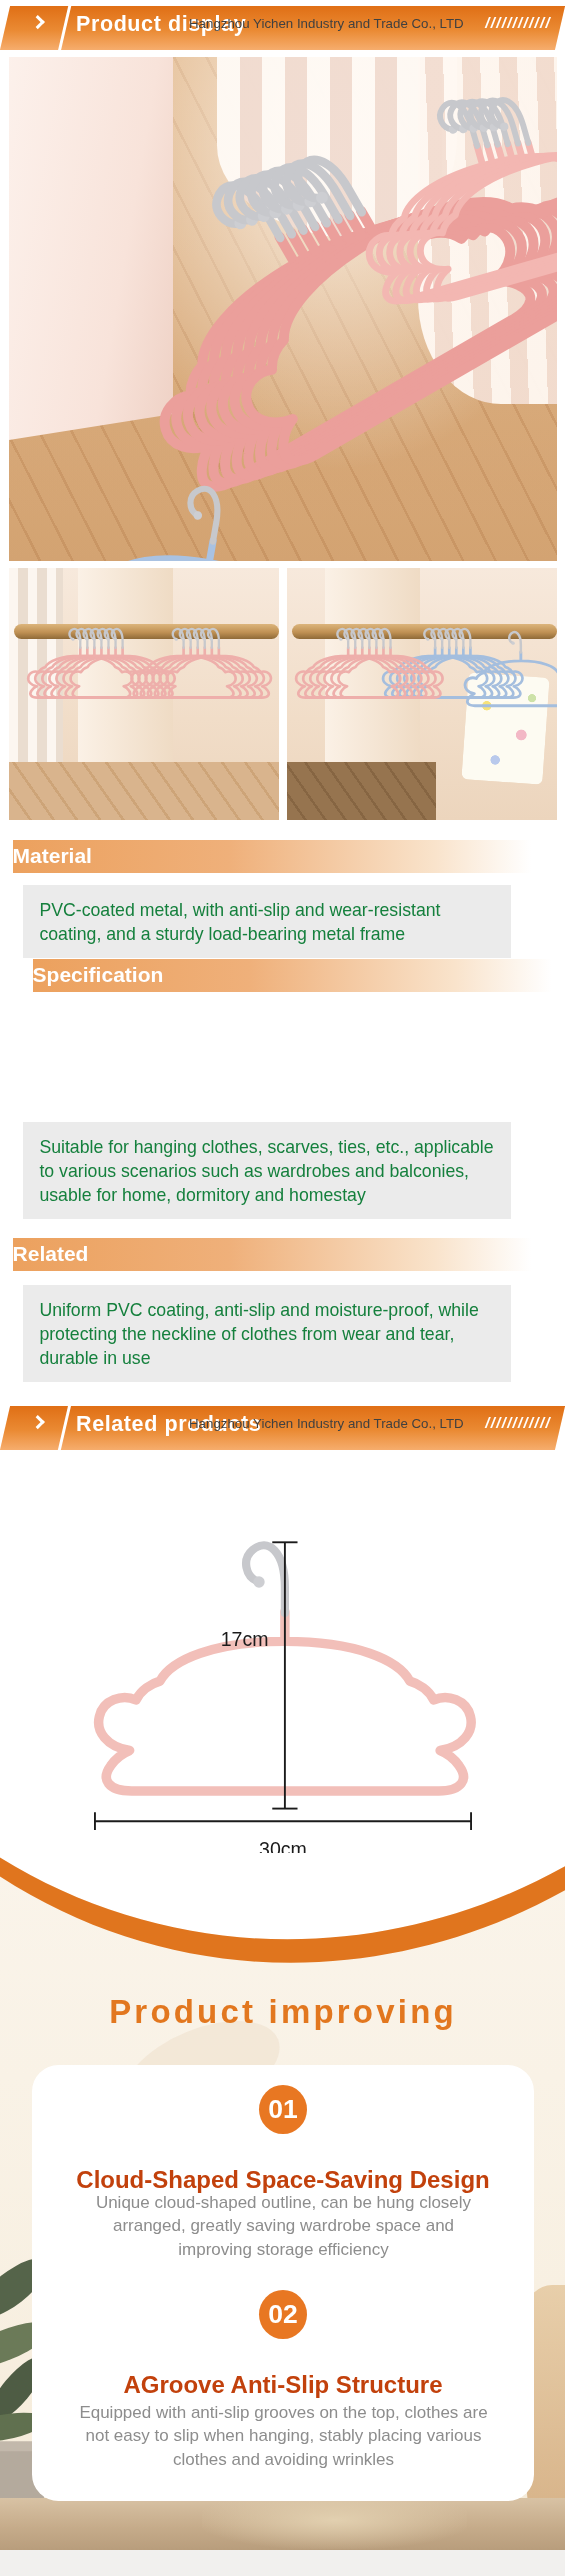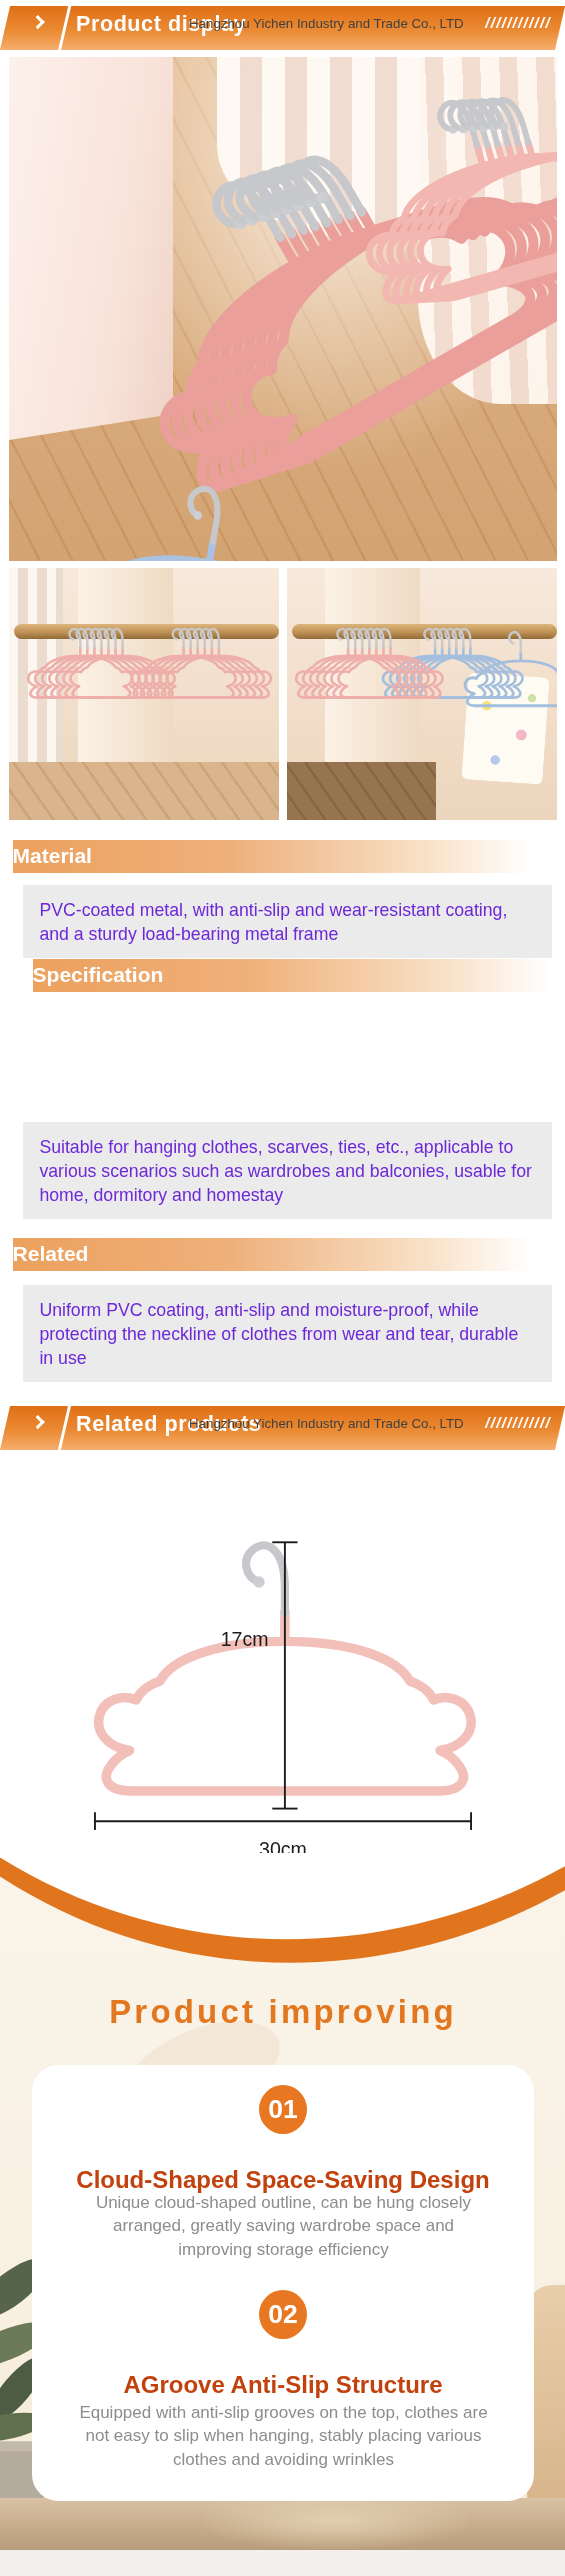--- a/index.html
+++ b/index.html
@@ -52,22 +52,22 @@
       border-radius:6.3px;transform:rotate(4deg);
       background-image:radial-gradient(circle at 25% 30%,#f7e27a 0 4.4px,rgba(0,0,0,0) 5px),
                        radial-gradient(circle at 70% 55%,#f3b8c6 0 5px,rgba(0,0,0,0) 5.7px),
                        radial-gradient(circle at 40% 80%,#b9c9ec 0 4.4px,rgba(0,0,0,0) 5px),
                        radial-gradient(circle at 80% 20%,#cde2a8 0 3.8px,rgba(0,0,0,0) 4.4px);}
 
   
   .sec-bar{position:absolute;left:12.6px;width:540px;height:33px;z-index:2;
       background:linear-gradient(90deg,#eca15e 0%,#efb07a 40%,#f9e3cb 78%,#ffffff 96%);}
   .sec-bar span{display:block;padding-left:0;line-height:32px;font-size:21px;font-weight:bold;color:#ffffff;}
-  .sec-box{position:absolute;left:23px;width:529px;background:#ebebeb;z-index:2;
-      padding:12.6px 16.4px;font-size:17.7px;line-height:1.36;color:#6d28d9;}
+  .sec-box{position:absolute;left:23px;width:488px;background:#ebebeb;z-index:2;
+      padding:12.6px 16.4px;font-size:17.7px;line-height:1.36;color:#15803d;}
 
   
   #diagram-svg{position:absolute;left:0;top:1512px;z-index:1;}
   .dim-line{stroke:#1b1b1b;stroke-width:3;}
   .dim-label{font-family:"Liberation Sans",sans-serif;font-size:31px;fill:#1b1b1b;}
 
   
   #lower-bg{position:absolute;left:0;top:1861px;width:566px;height:715px;z-index:0;
       background:linear-gradient(180deg,#faf4ea 0%,#f8f0e2 60%,#f4e9d6 100%);}
   #swoosh-svg{position:absolute;left:0;top:1853px;z-index:1;}

